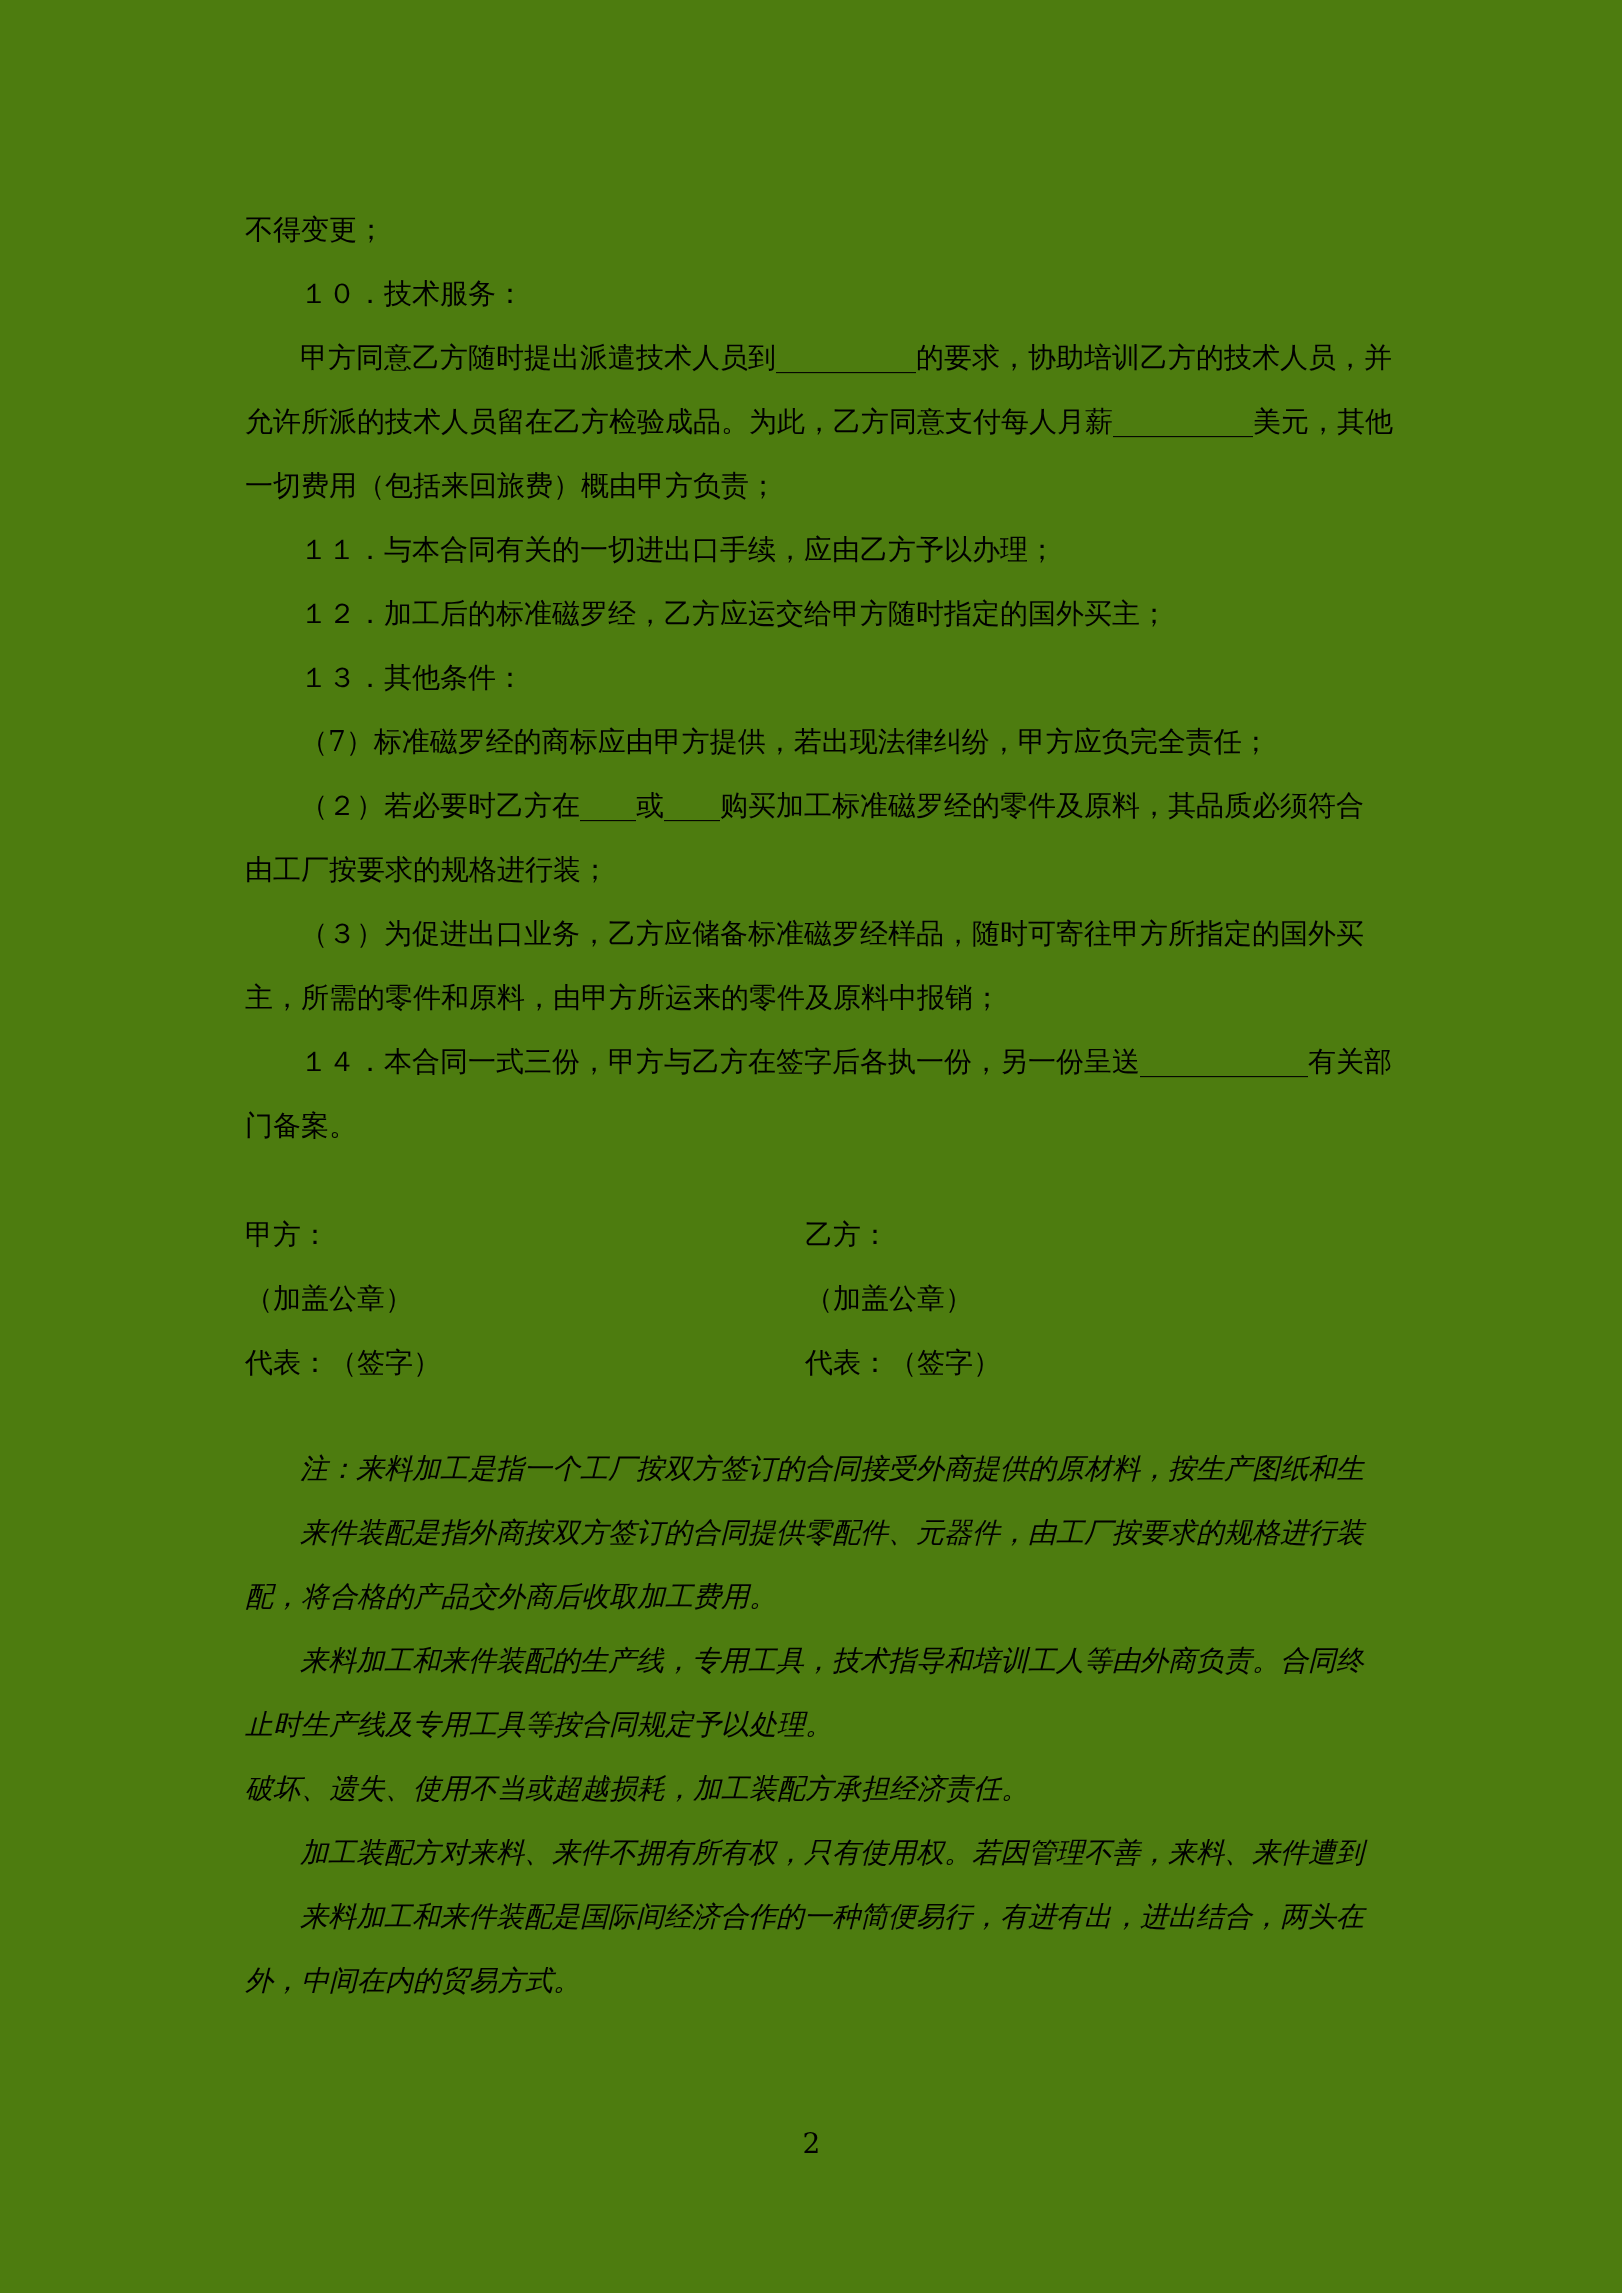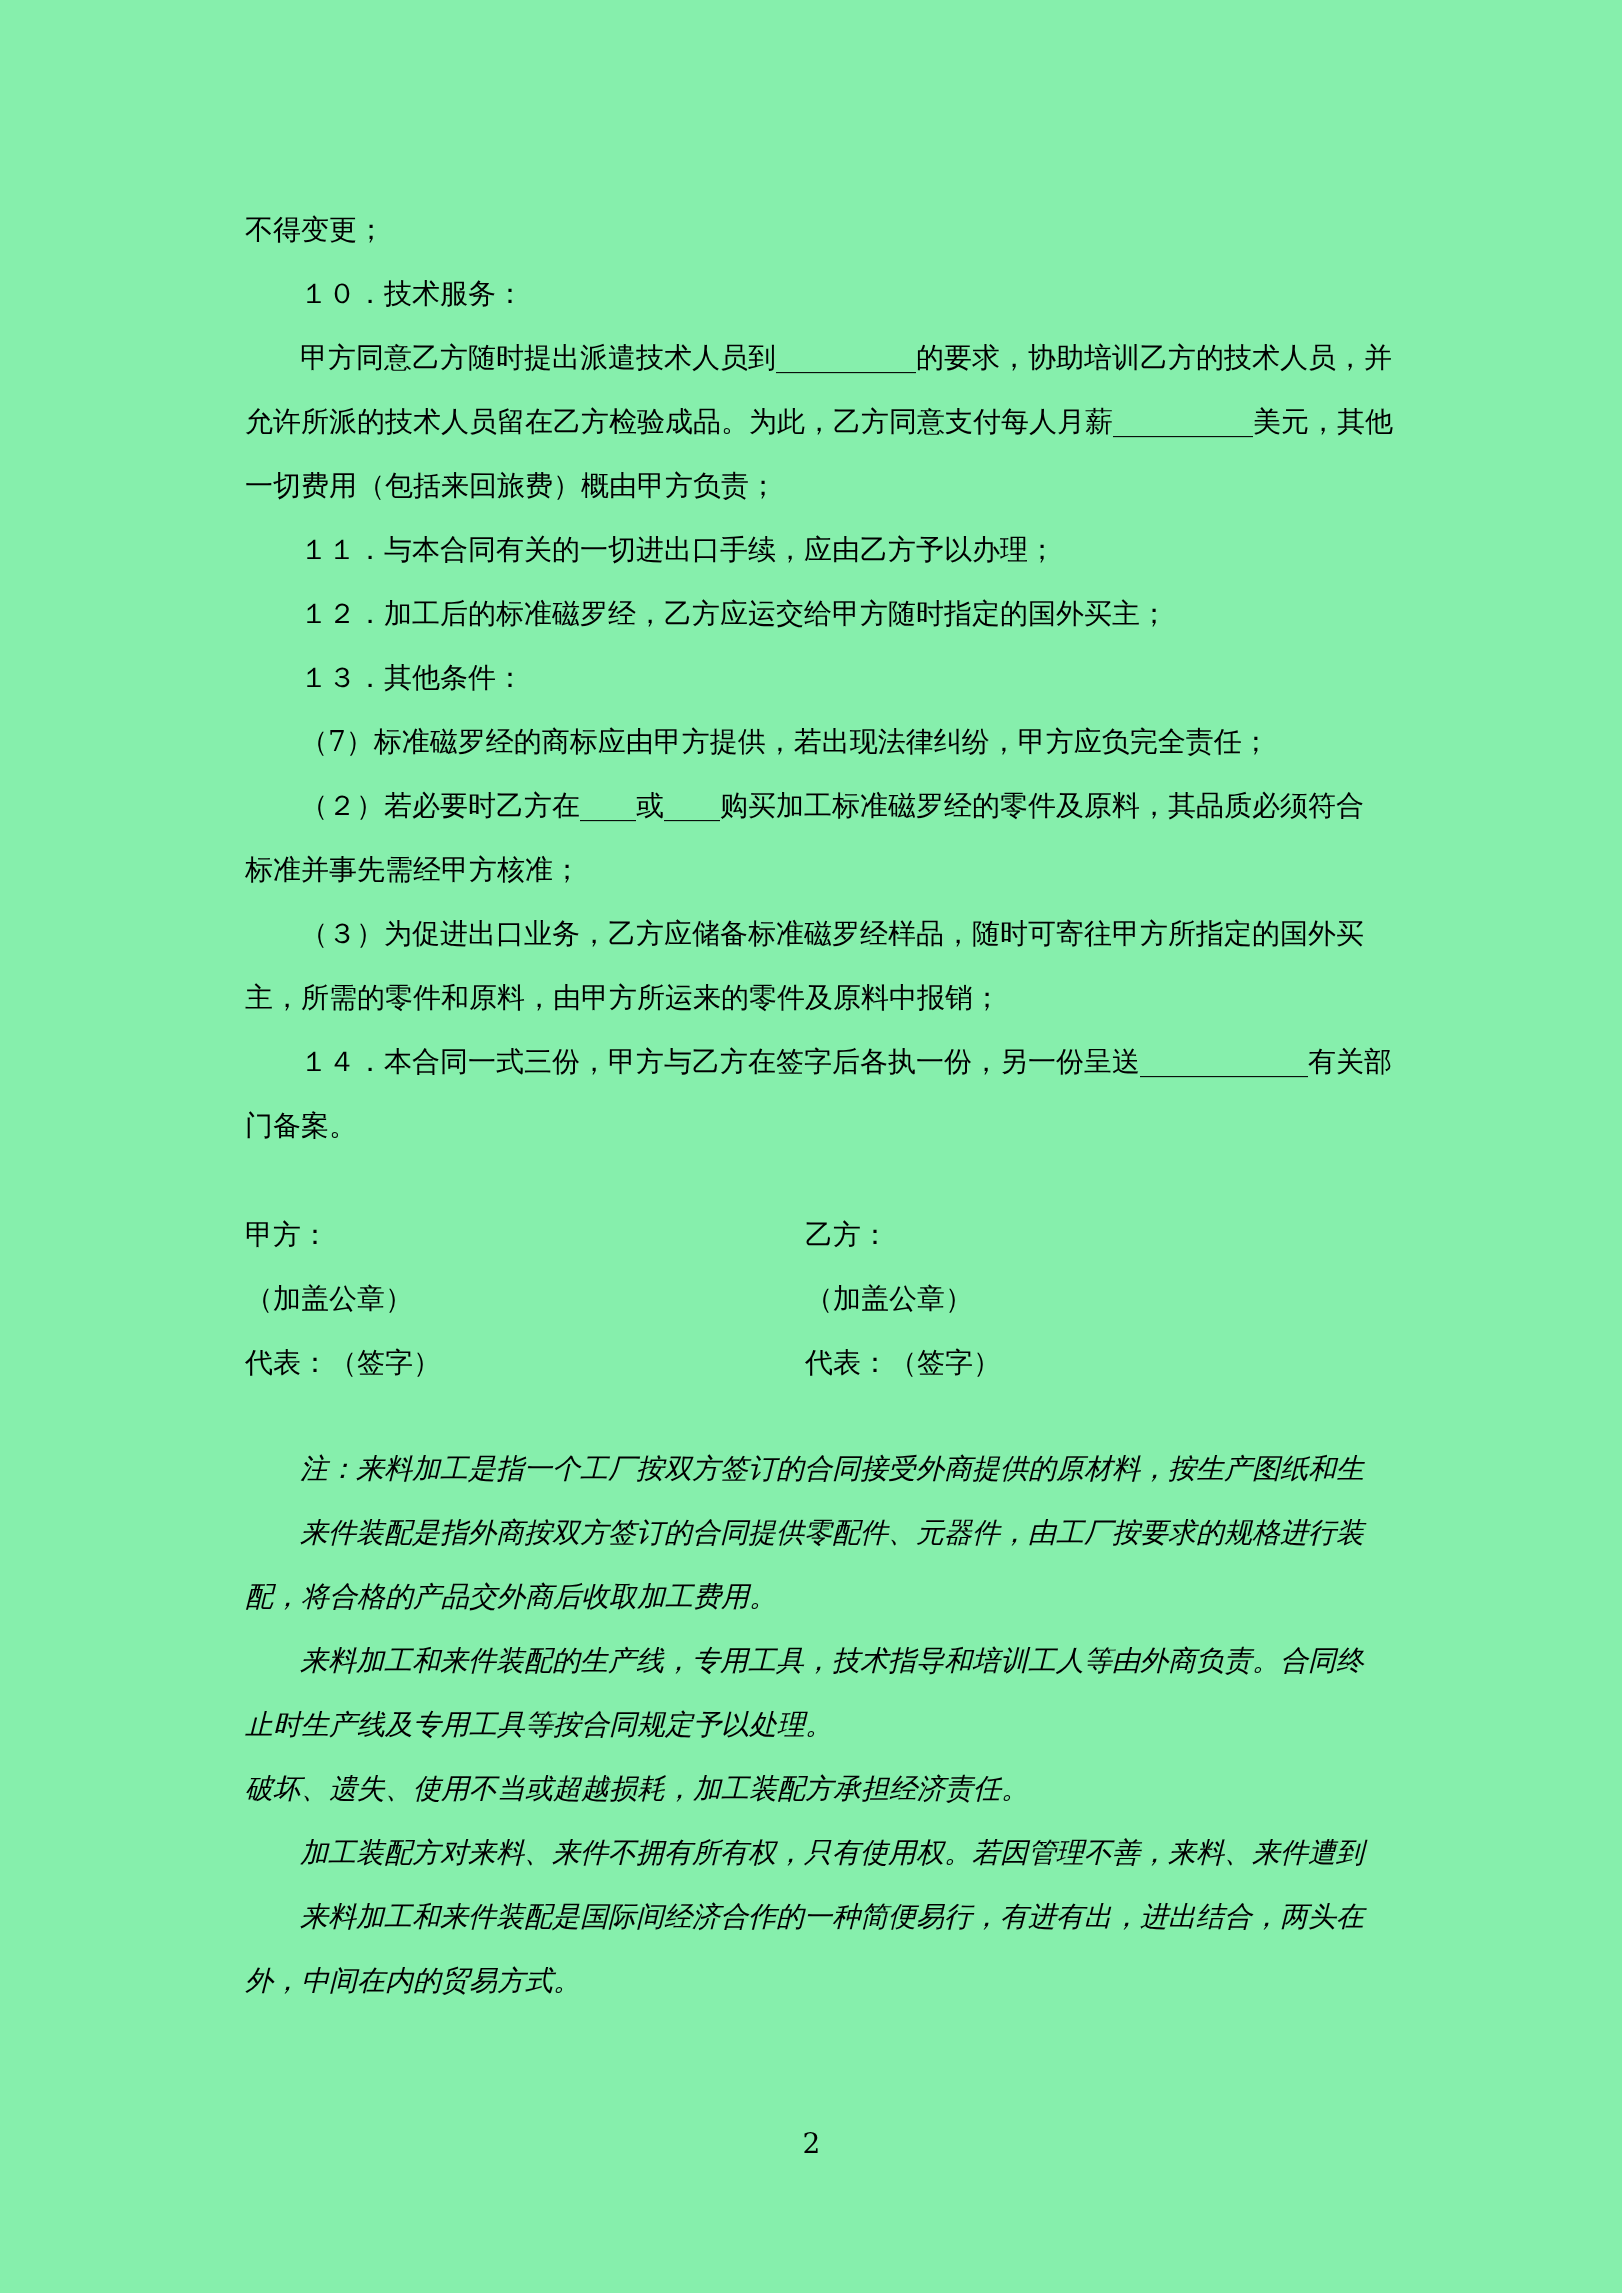--- a/index.html
+++ b/index.html
@@ -10,21 +10,21 @@
     width: 1623px;
     height: 2294px;
     background: #ffffff;
     color: #000000;
     font-family: "DejaVu Serif", "Liberation Serif", serif;
   }
   .page {
     position: relative;
     width: 1623px;
     height: 2294px;
-    background: #86efac;
+    background: #4d7c0f;
     overflow: hidden;
   }
   .doc-content {
     position: absolute;
     left: 245px;
     top: 198px;
     width: 1134px;
     font-size: 28px;
     line-height: 64px;
   }
@@ -73,21 +73,21 @@
         <div class="line"><span>不得变更；</span></div>
         <div class="line indented"><span>１０．技术服务：</span></div>
         <div class="line indented"><span>甲方同意乙方随时提出派遣技术人员到__________的要求，协助培训乙方的技术人员，并</span></div>
         <div class="line"><span>允许所派的技术人员留在乙方检验成品。为此，乙方同意支付每人月薪__________美元，其他</span></div>
         <div class="line"><span>一切费用（包括来回旅费）概由甲方负责；</span></div>
         <div class="line indented"><span>１１．与本合同有关的一切进出口手续，应由乙方予以办理；</span></div>
         <div class="line indented"><span>１２．加工后的标准磁罗经，乙方应运交给甲方随时指定的国外买主；</span></div>
         <div class="line indented"><span>１３．其他条件：</span></div>
         <div class="line indented"><span>（7）标准磁罗经的商标应由甲方提供，若出现法律纠纷，甲方应负完全责任；</span></div>
         <div class="line indented"><span>（２）若必要时乙方在____或____购买加工标准磁罗经的零件及原料，其品质必须符合</span></div>
-        <div class="line"><span>标准并事先需经甲方核准；</span></div>
+        <div class="line"><span>由工厂按要求的规格进行装；</span></div>
         <div class="line indented"><span>（３）为促进出口业务，乙方应储备标准磁罗经样品，随时可寄往甲方所指定的国外买</span></div>
         <div class="line"><span>主，所需的零件和原料，由甲方所运来的零件及原料中报销；</span></div>
         <div class="line indented"><span>１４．本合同一式三份，甲方与乙方在签字后各执一份，另一份呈送____________有关部</span></div>
         <div class="line"><span>门备案。</span></div>
       </div>
 
     <div class="signatures">
         <div class="sig-row">
     <span class="sig-a">甲方：</span>
     <span class="sig-b">乙方：</span>

